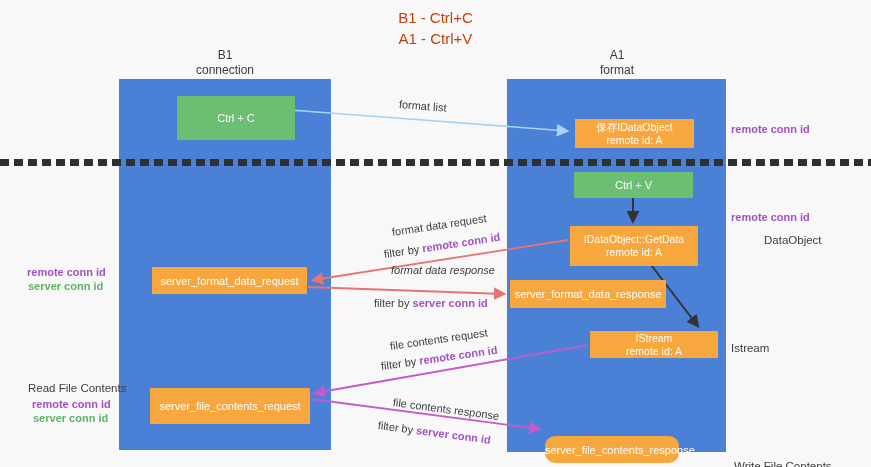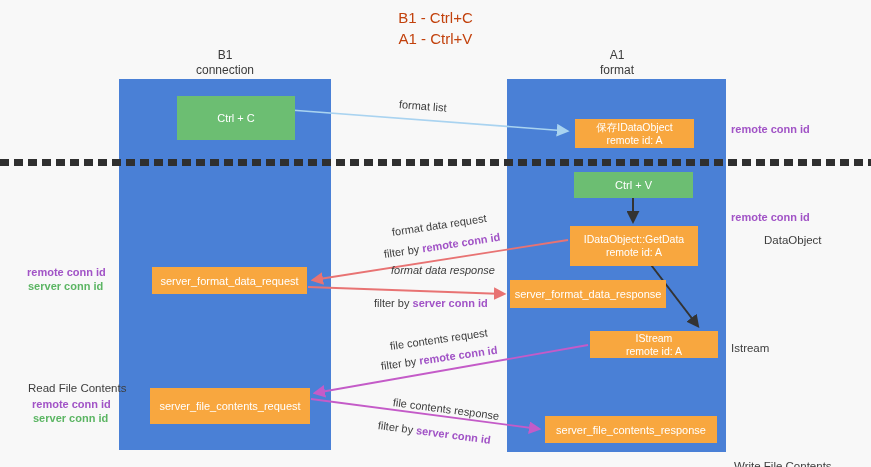--- a/index.html
+++ b/index.html
@@ -119,21 +119,21 @@
 
   <div class="node orange" style="left:590px;top:331px;width:128px;height:27px;">
     <span class="l1">IStream</span>
     <span class="l2">remote id: A</span>
   </div>
 
   <div class="node orange single" style="left:150px;top:388px;width:160px;height:36px;">
     <span>server_file_contents_request</span>
   </div>
 
-  <div class="node orange single" style="left:545px;top:416px;width:172px;height:27px;">
+  <div class="node orange single" style="left:545px;top:436px;width:134px;height:27px;border-radius:10px;">
     <span>server_file_contents_response</span>
   </div>
 
   <div class="flow-label" style="left:399px;top:98px;transform:rotate(4.5deg);">format list</div>
 
   <div class="flow-label" style="left:392px;top:226px;transform:rotate(-8.5deg);">format data request</div>
   <div class="flow-label" style="left:384px;top:248px;transform:rotate(-8.5deg);">
     <span>filter by</span>
     <span class="conn-id">remote conn id</span>
   </div>

